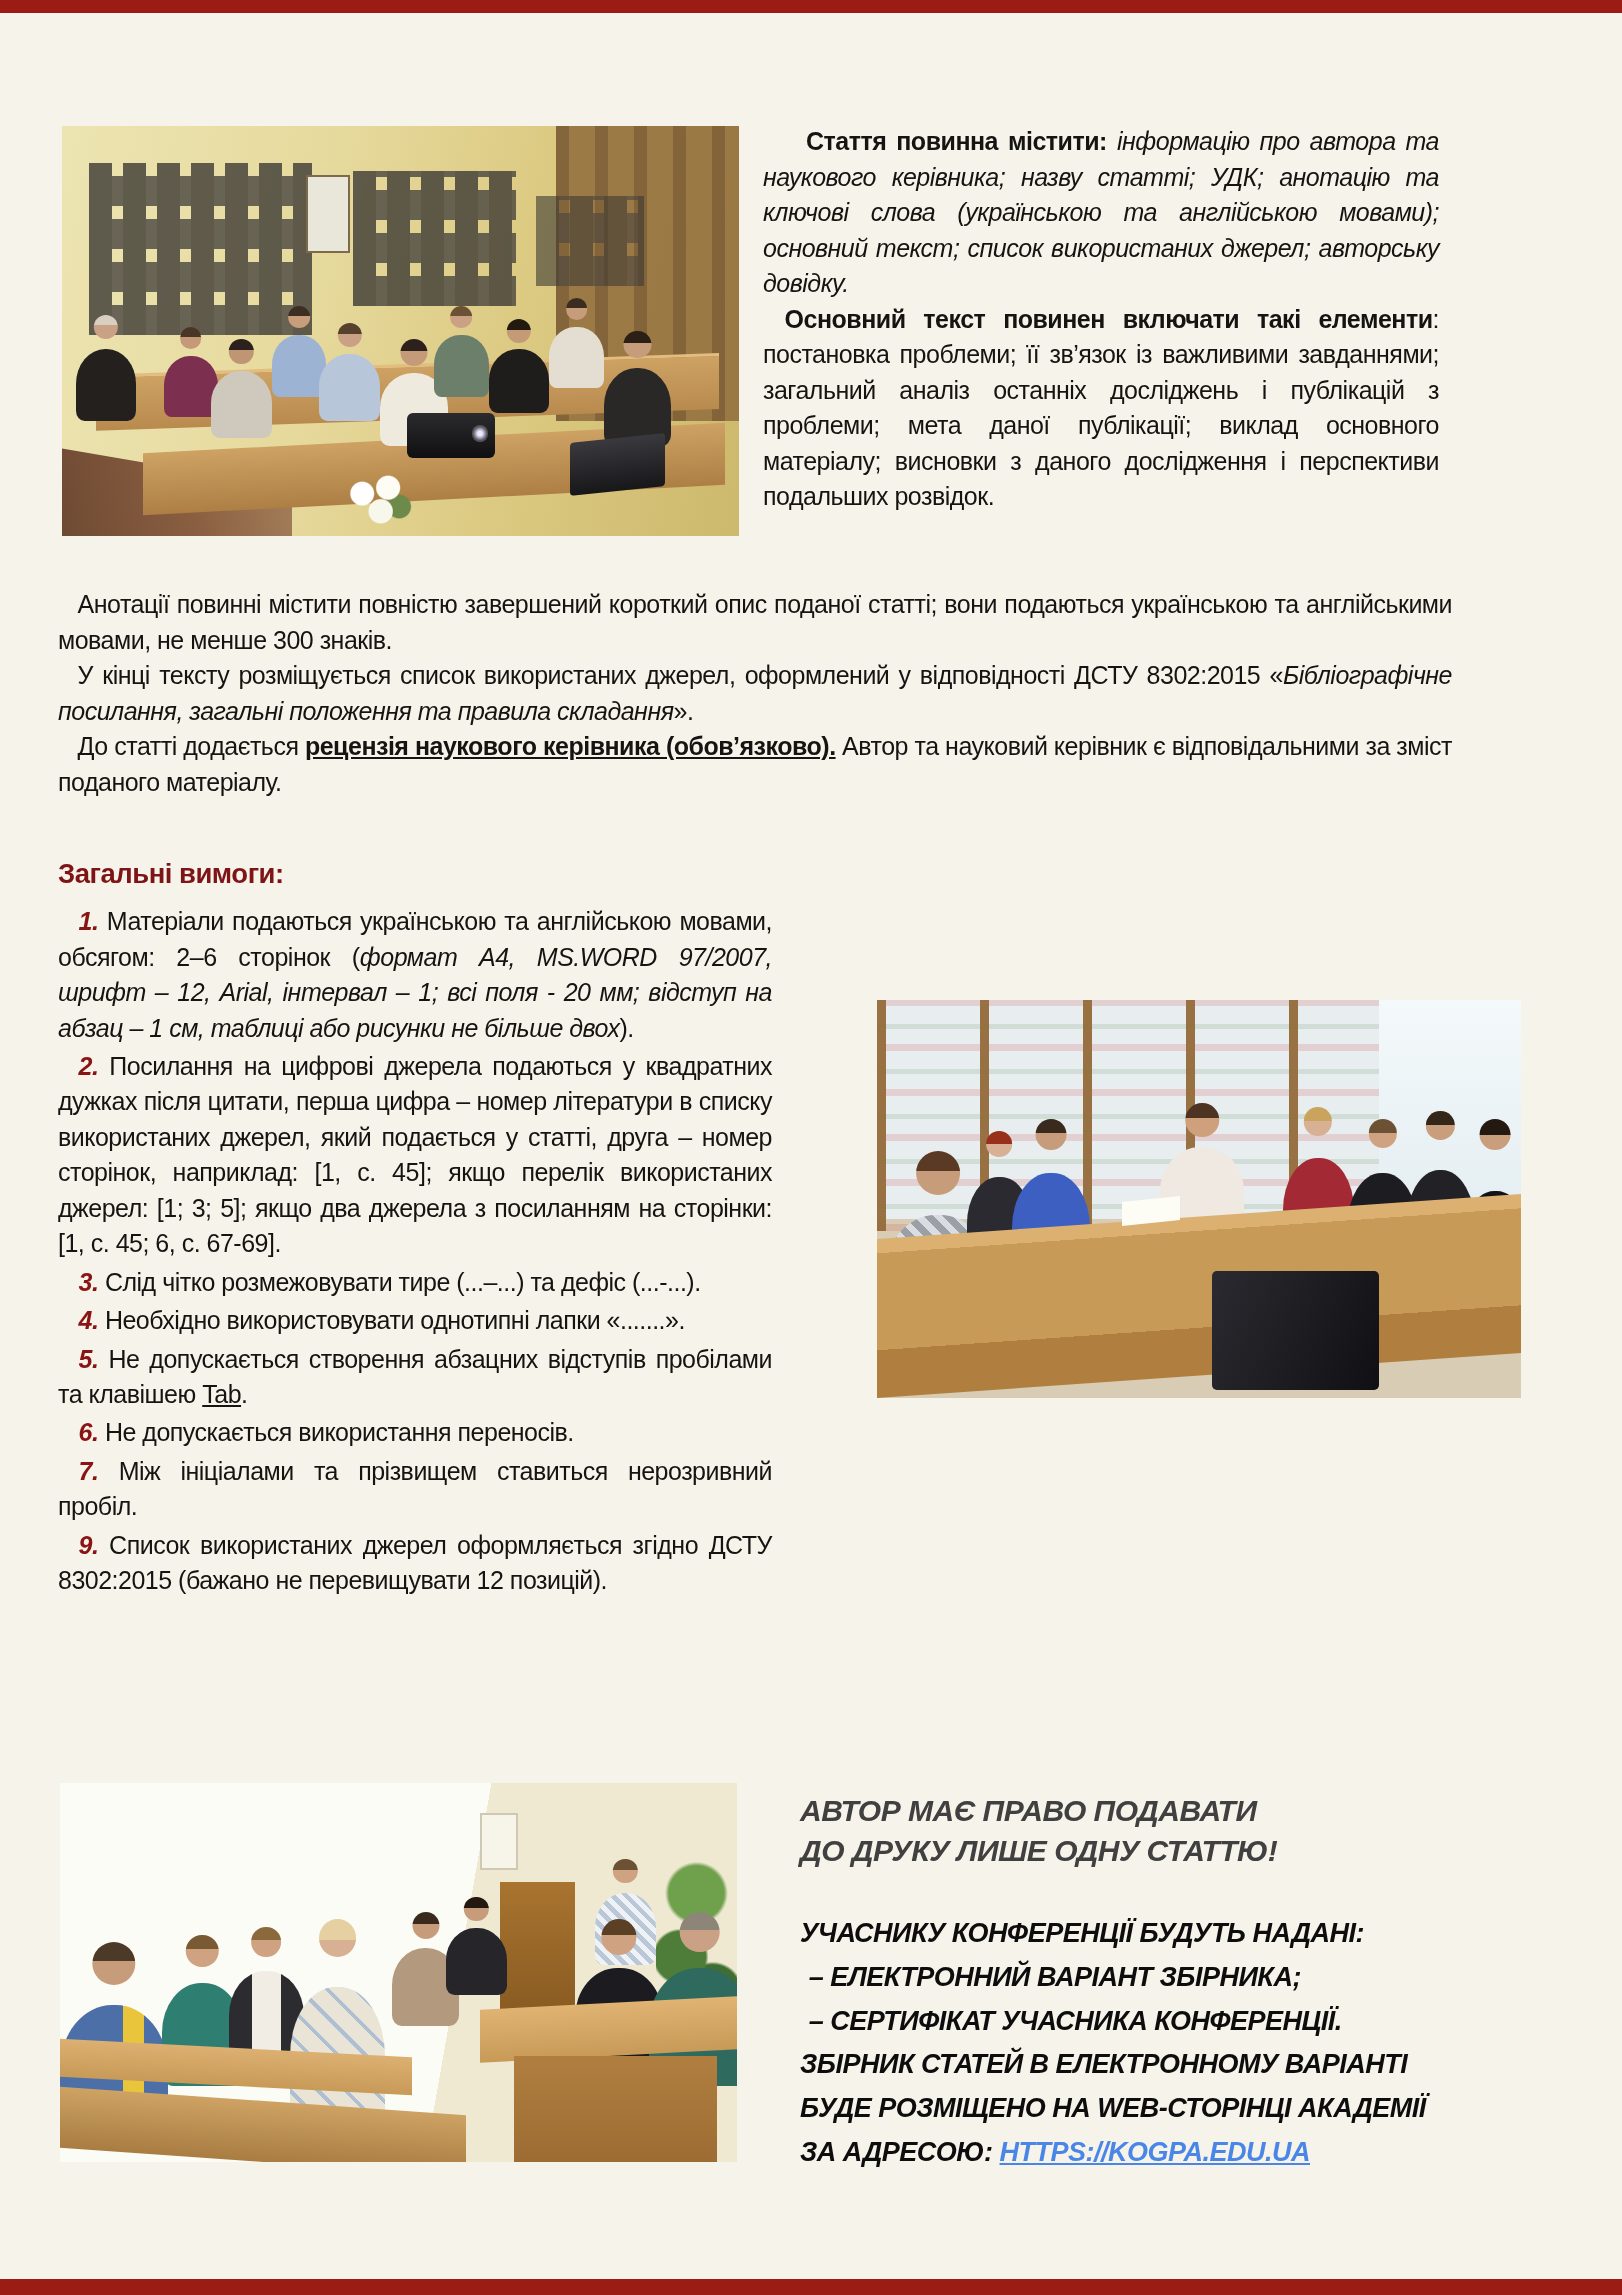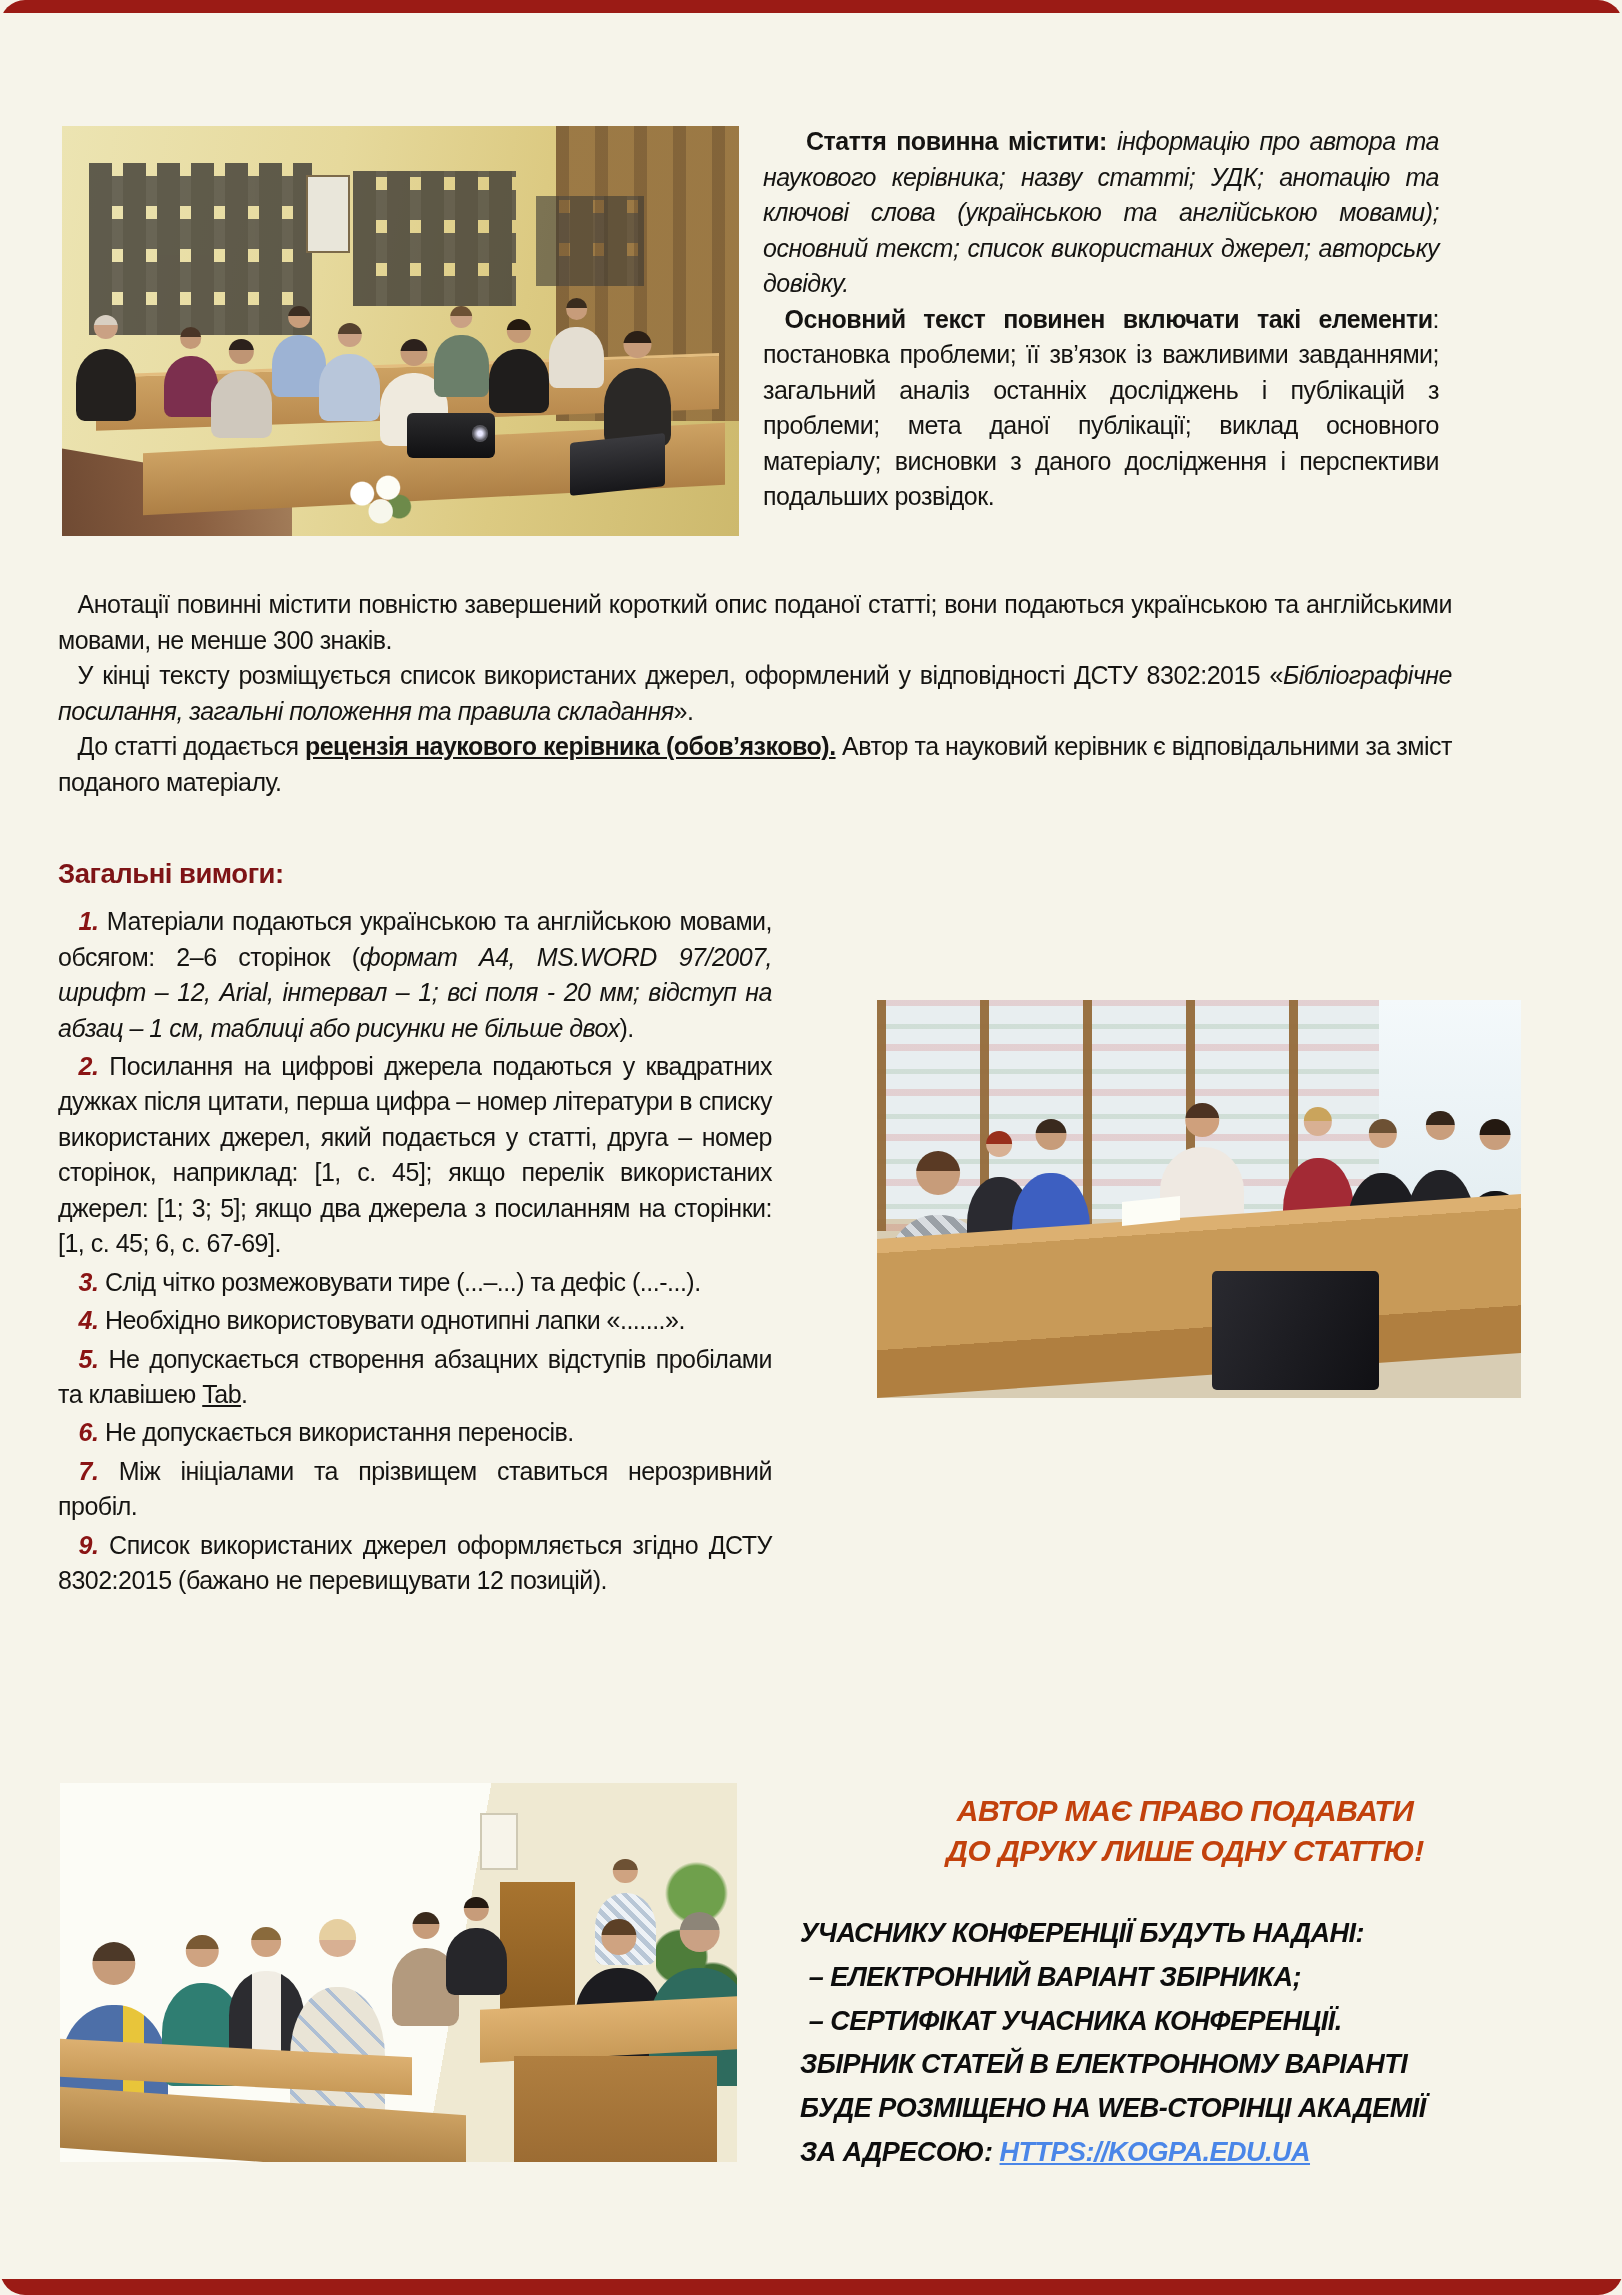--- a/index.html
+++ b/index.html
@@ -1,17 +1,17 @@
 <!DOCTYPE html>
 <html style="font-size:7.9px"><head>
 <meta charset="utf-8">
 <style>
   html,body{margin:0;padding:0;background:#f6f4ea;}
   .page{position:relative;width:1623px;height:2295px;background:#f6f4ea;overflow:hidden;
-        font-family:"Liberation Sans",sans-serif;color:#151412;letter-spacing:-0.5px;border-radius:25px;}
+        font-family:"Liberation Sans",sans-serif;color:#151412;letter-spacing:-0.5px;}
   .redbar{position:absolute;left:0;width:100%;background:#9b1b15;}
   .redbar.top{top:0;height:12.8px;}
   .redbar.bottom{bottom:0;height:15.7px;}
 
   
   .txt{position:absolute;font-size:25px;line-height:1.42;text-align:justify;}
   .intro{left:763px;top:124px;width:676px;}
   .intro p{margin:0;}
   .intro .p1{text-indent:43px;}
   .intro .p2{text-indent:21.6px;}
@@ -25,21 +25,21 @@
 
   .req-heading{position:absolute;left:58px;top:858px;font-size:27.5px;font-weight:bold;
                color:#7e1416;}
   .req-list{left:58px;top:904px;width:714px;}
   .req-item{margin:0 0 2.9px 0;text-indent:20.6px;}
   .num{color:#8a1414;font-weight:bold;font-style:italic;}
 
   
   .bottom-block{position:absolute;left:800px;top:1791px;width:770px;}
   .notice{font-size:30px;line-height:1.32;font-weight:bold;font-style:italic;
-          color:#c2410c;text-align:center;letter-spacing:-0.5px;margin:0 0 42px 0;}
+          color:#404040;letter-spacing:-0.5px;margin:0 0 42px 0;}
   .bb-text{font-size:27px;line-height:1.62;font-weight:bold;font-style:italic;color:#0d0d0d;}
   .bb-text div{white-space:nowrap;}
   .link{color:#4a86e8;text-decoration:underline;cursor:pointer;}
   .given{margin-top:38px;}
   .given .dash{padding-left:8.8px;}
 
   
   .photo{position:absolute;overflow:hidden;background:#ddd;}
   .abs{position:absolute;}
   .prs{position:absolute;}

